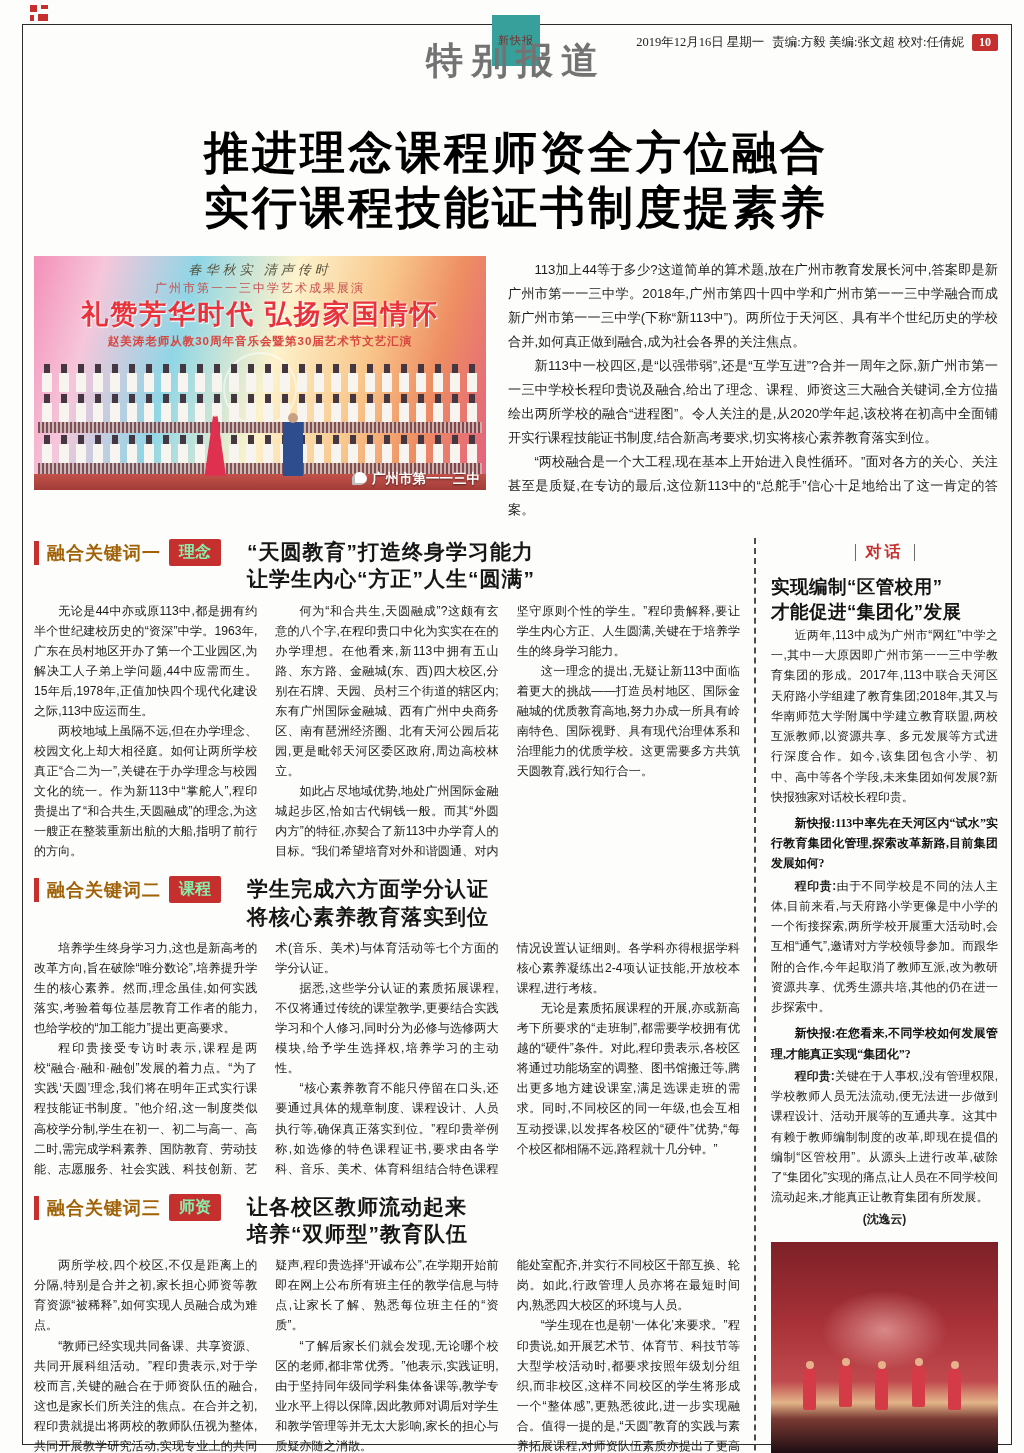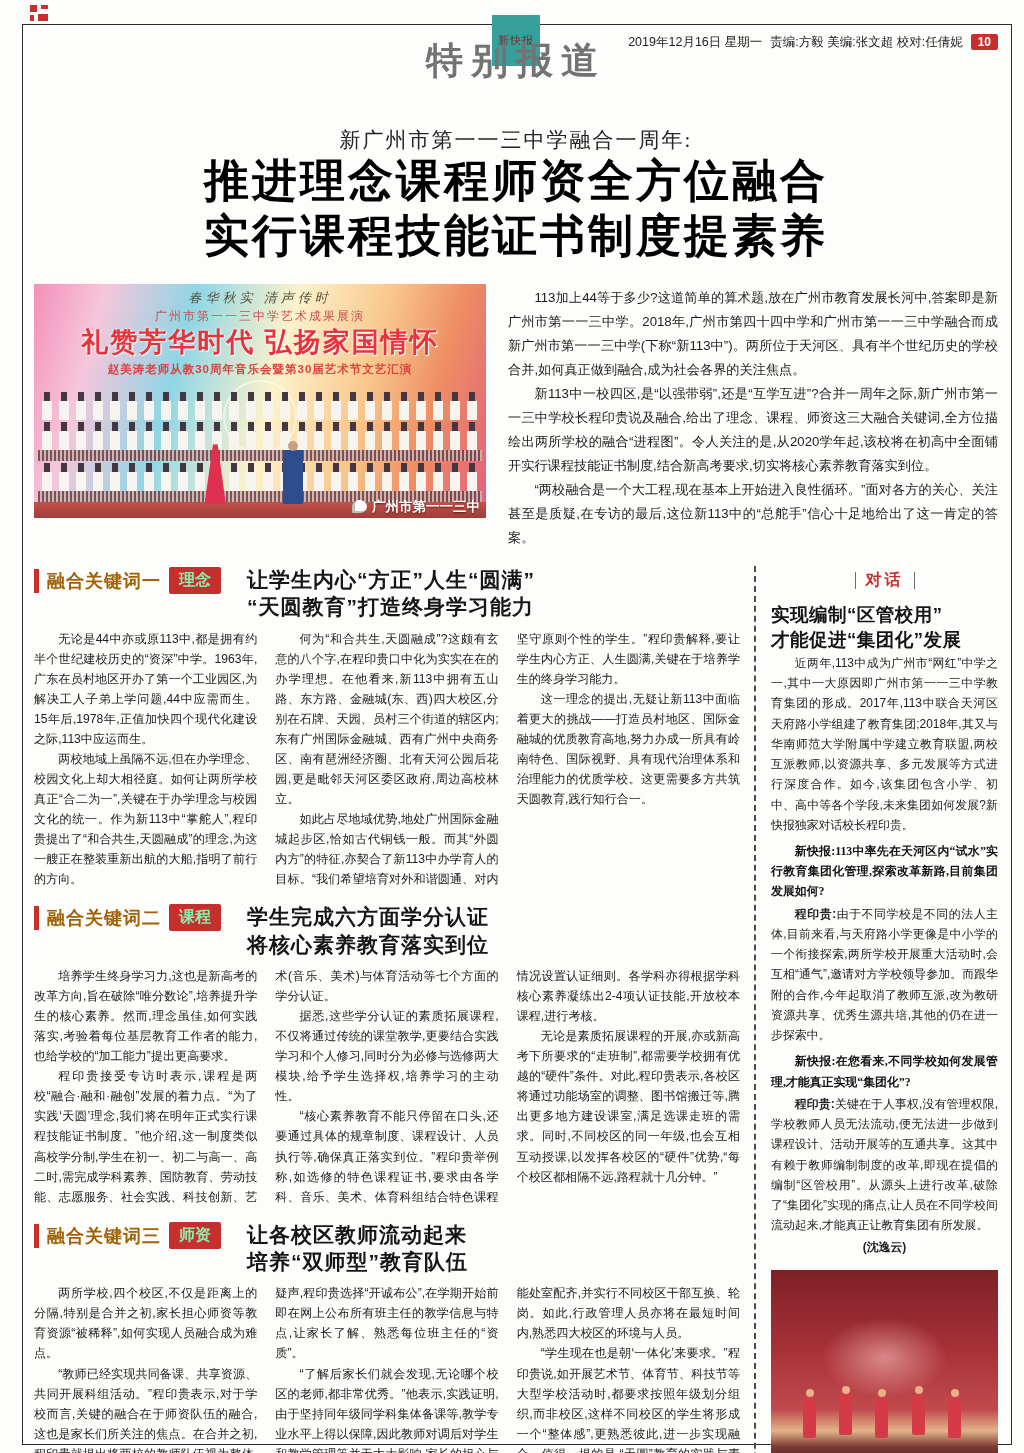--- a/index.html
+++ b/index.html
@@ -21,21 +21,21 @@
 
   
   .masthead { position:relative; height:100px; }
   .brand-badge { position:absolute; left:50%; transform:translateX(-50%); top:-9px;
     background:#37a09a; color:#7e2626; font-weight:normal; font-size:11px;
     padding:18px 6px; letter-spacing:1px; }
   .section-name { position:absolute; left:50%; transform:translateX(-50%); top:12px;
     font-family:Liberation Sans, sans-serif; font-weight:bold;
     font-size:37px; color:#737373; letter-spacing:8px; white-space:nowrap; }
   .dateline { position:absolute; right:0; top:10px; font-size:12.5px; color:#222;
-    display:flex; align-items:flex-start; gap:8px; }
+    display:flex; align-items:flex-end; gap:8px;font-family:Liberation Serif, serif; }
   .page-num { background:#c5302e; color:#fff; font-weight:bold; font-size:12px;
     padding:1px 7px; border-radius:2px; }
 
   
   .headline { text-align:center; margin-top:2px; }
   .kicker { font-family:"Liberation Serif","DejaVu Serif",serif; font-size:21px; color:#242424; letter-spacing:2px; }
   .head-main { font-family:"Liberation Serif","DejaVu Serif",serif; font-weight:900;
     font-size:45px; line-height:1.22; color:#000000; letter-spacing:3px; }
 
   
@@ -123,21 +123,20 @@
       <span class="brand-badge">新快报</span>
       <div class="section-name">特别报道</div>
       <div class="dateline">
         <span>2019年12月16日 星期一</span>
         <span>责编:方毅 美编:张文超 校对:任倩妮</span>
         <span class="page-num">10</span>
       </div>
     </div>
 
     <div class="headline">
-      <div class="kicker">新广州市第一一三中学融合一周年:</div>
       <div class="head-main">推进理念课程师资全方位融合</div>
       <div class="head-main">实行课程技能证书制度提素养</div>
     </div>
 
     <div class="rowA">
       <div class="photo-top">
         <div class="cal-line">春华秋实 清声传时</div>
         <div class="banner-1">广州市第一一三中学艺术成果展演</div>
         <div class="banner-2">礼赞芳华时代 弘扬家国情怀</div>
         <div class="banner-3">赵美涛老师从教30周年音乐会暨第30届艺术节文艺汇演</div>
@@ -175,22 +174,22 @@
 
     <div class="rowB">
       <div class="maincol">
 
         <div class="sec">
           <div class="sec-head">
             <div class="redbar"></div>
             <div class="sec-label">融合关键词一</div>
             <div class="sec-badge">理念</div>
             <div class="sec-title">
+              <div>“天圆教育”打造终身学习能力</div>
               <div>让学生内心“方正”人生“圆满”</div>
-              <div>“天圆教育”打造终身学习能力</div>
             </div>
           </div>
           <div class="sec-body">
             <p>无论是44中亦或原113中,都是拥有约半个世纪建校历史的“资深”中学。1963年,广东在员村地区开办了第一个工业园区,为解决工人子弟上学问题,44中应需而生。15年后,1978年,正值加快四个现代化建设之际,113中应运而生。</p>
             <p>两校地域上虽隔不远,但在办学理念、校园文化上却大相径庭。如何让两所学校真正“合二为一”,关键在于办学理念与校园文化的统一。作为新113中“掌舵人”,程印贵提出了“和合共生,天圆融成”的理念,为这一艘正在整装重新出航的大船,指明了前行的方向。</p>
             <p>何为“和合共生,天圆融成”?这颇有玄意的八个字,在程印贵口中化为实实在在的办学理想。在他看来,新113中拥有五山路、东方路、金融城(东、西)四大校区,分别在石牌、天园、员村三个街道的辖区内;东有广州国际金融城、西有广州中央商务区、南有琶洲经济圈、北有天河公园后花园,更是毗邻天河区委区政府,周边高校林立。</p>
             <p>如此占尽地域优势,地处广州国际金融城起步区,恰如古代铜钱一般。而其“外圆内方”的特征,亦契合了新113中办学育人的目标。“我们希望培育对外和谐圆通、对内坚守原则个性的学生。”程印贵解释,要让学生内心方正、人生圆满,关键在于培养学生的终身学习能力。</p>
             <p>这一理念的提出,无疑让新113中面临着更大的挑战——打造员村地区、国际金融城的优质教育高地,努力办成一所具有岭南特色、国际视野、具有现代治理体系和治理能力的优质学校。这更需要多方共筑天圆教育,践行知行合一。</p>
           </div>
         </div>

